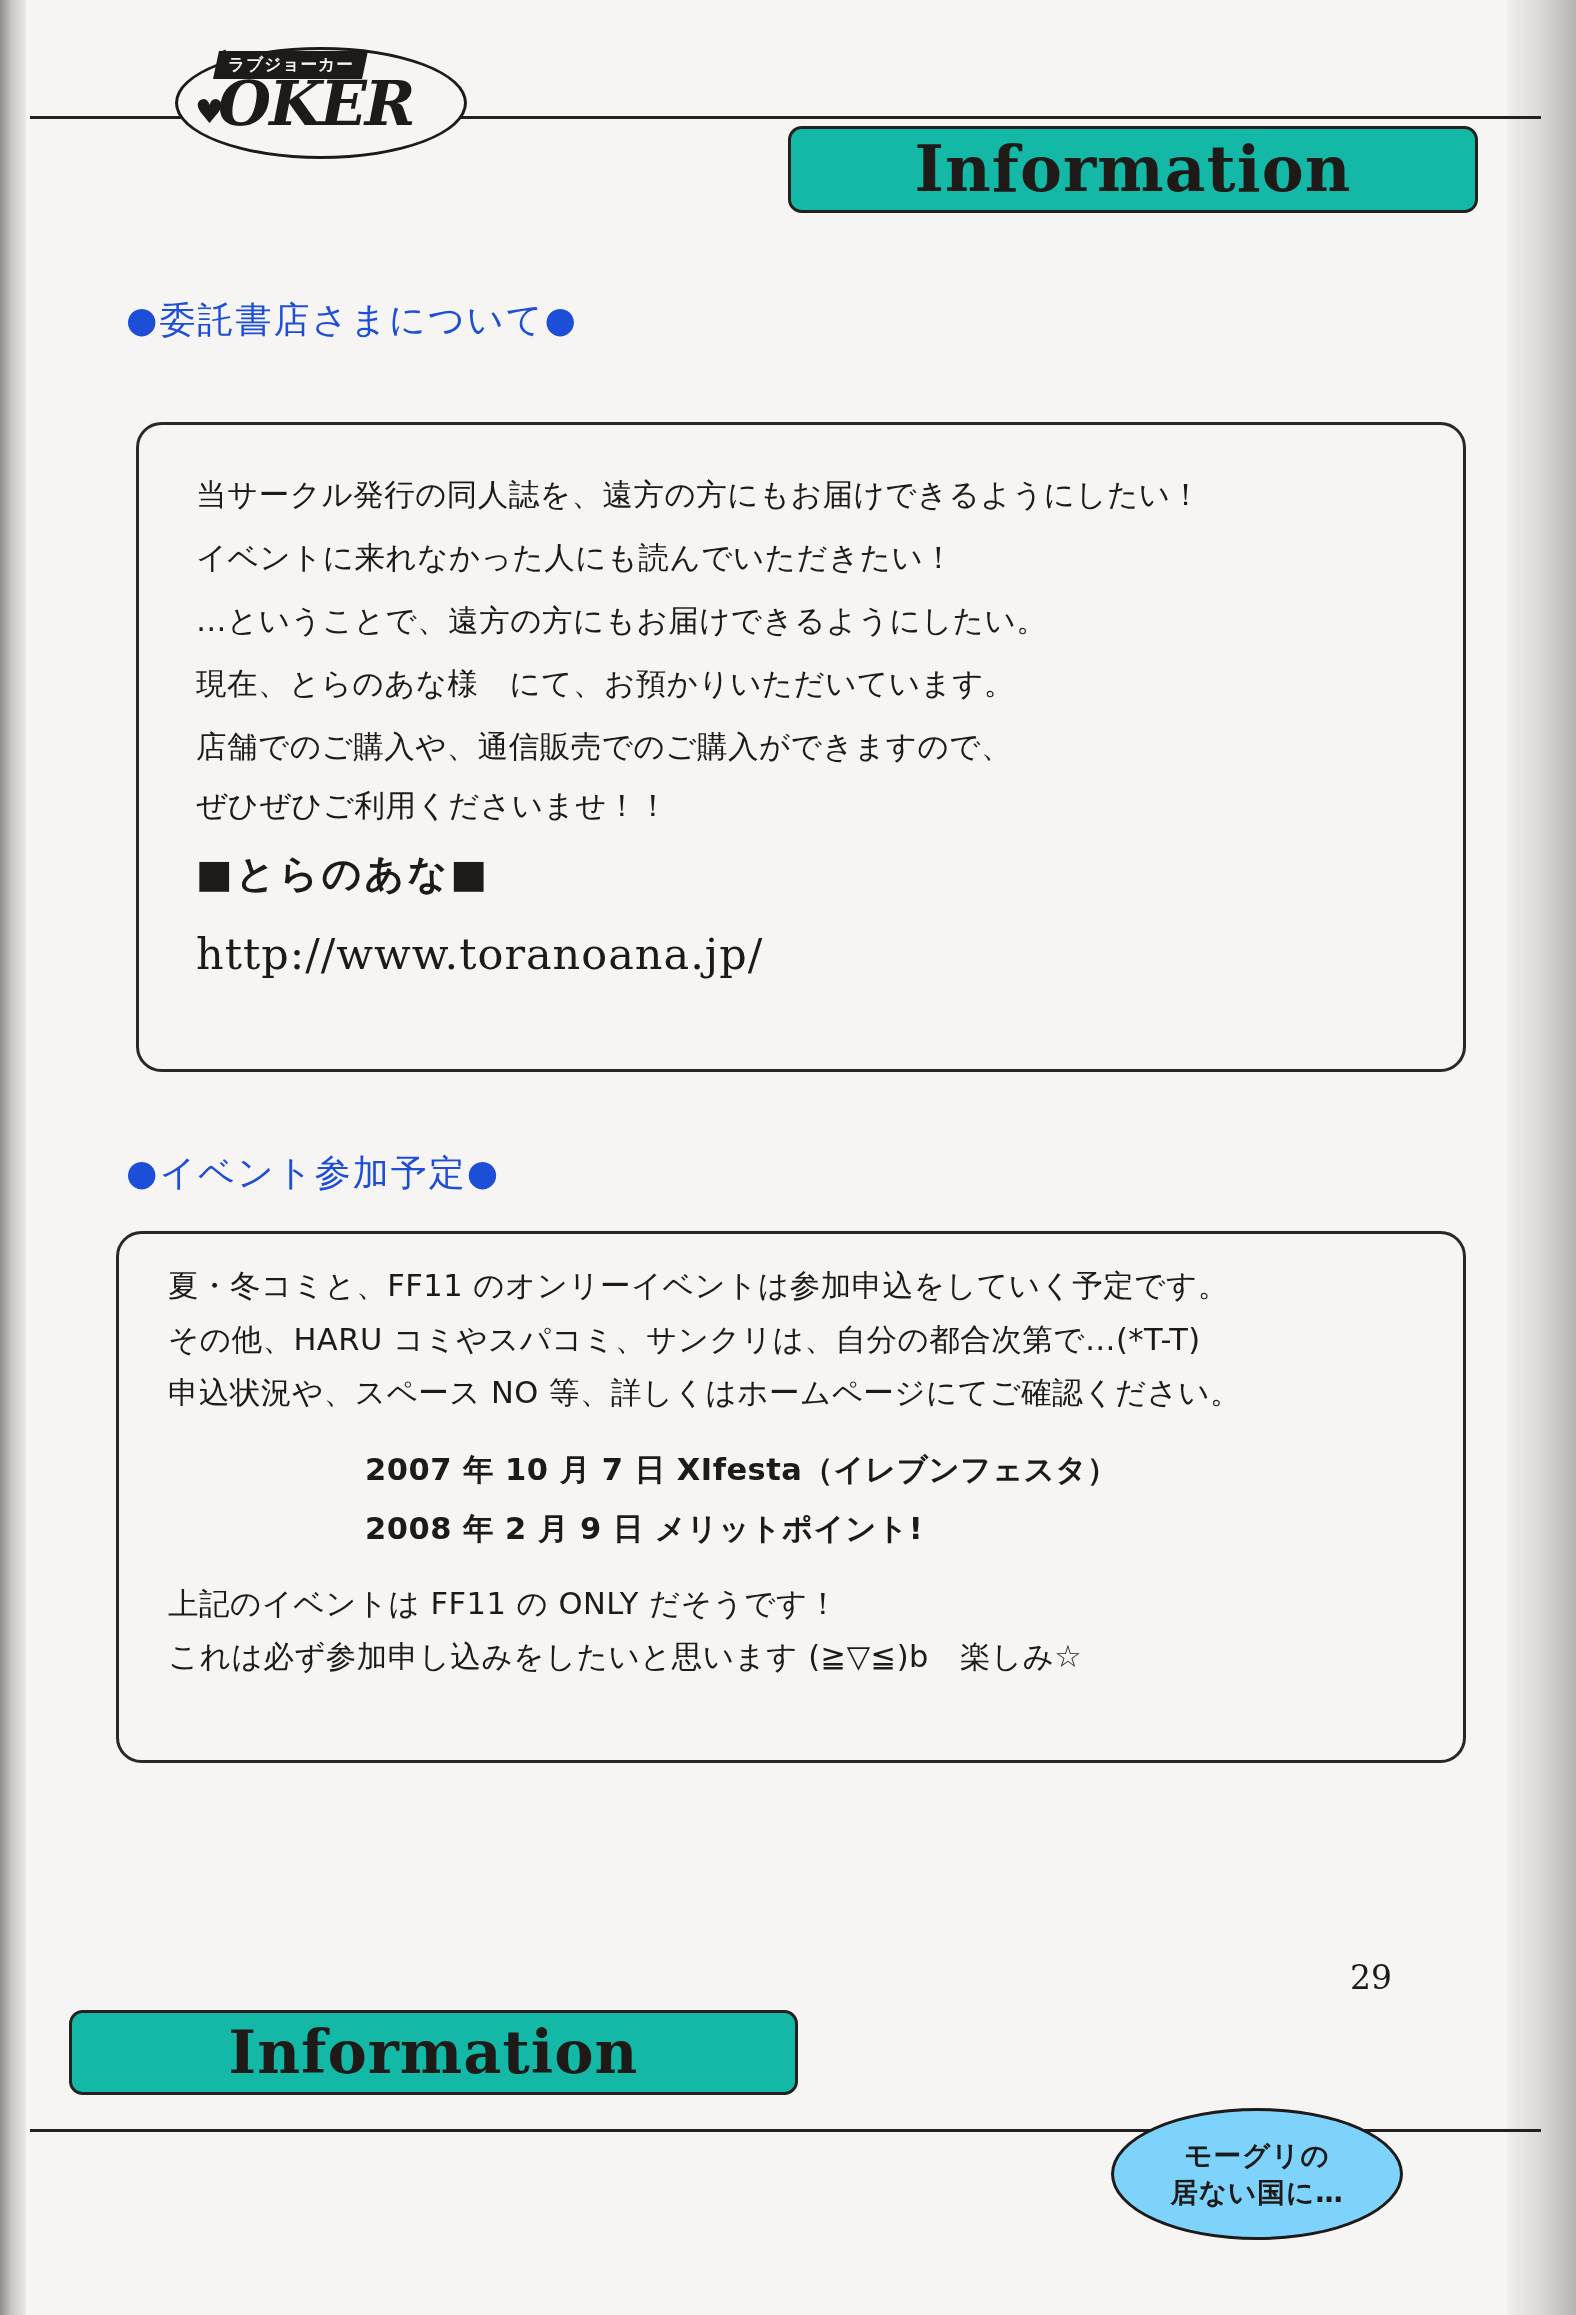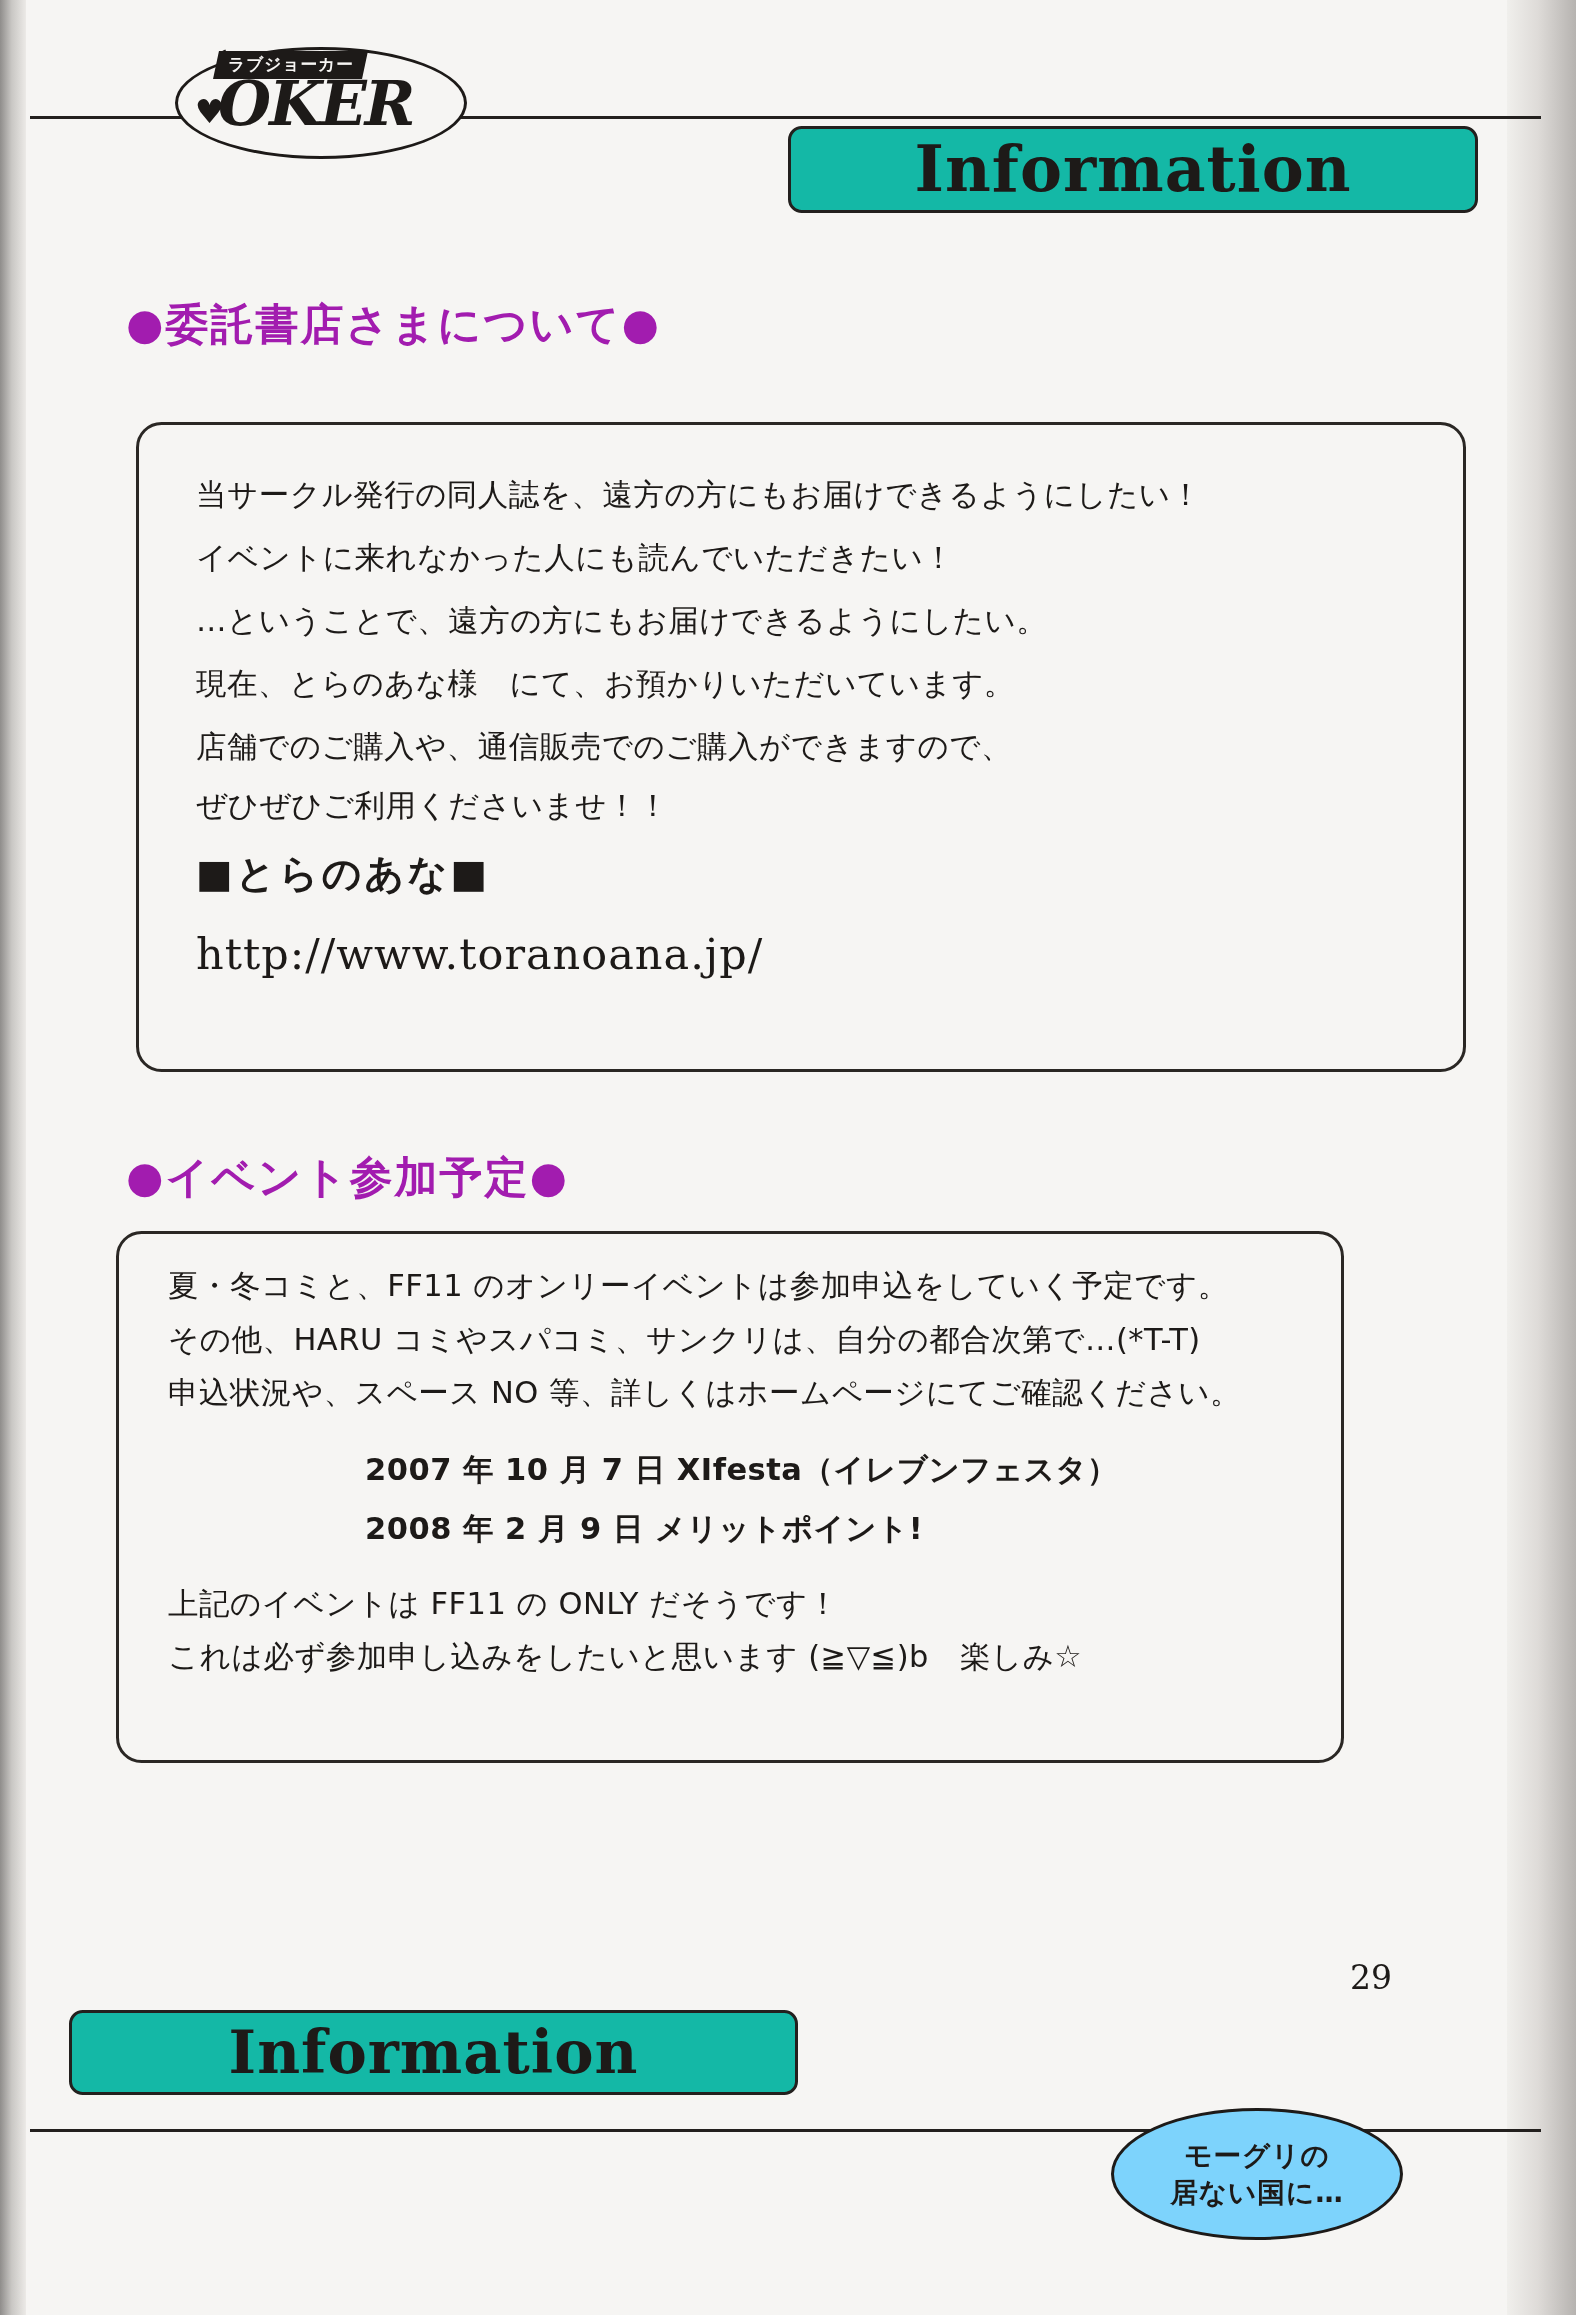--- a/index.html
+++ b/index.html
@@ -141,39 +141,39 @@
     color: #1d1a18;
     line-height: 1;
     white-space: nowrap;
   }
   .info-banner.bottomleft .txt { font-size: 59px; }
 
   
   .section-heading {
     position: absolute;
     font-family: "DejaVu Sans", sans-serif;
-    font-weight: bold;
-    font-size: 43px;
-    color: #a21caf;
+    font-weight: normal;
+    font-size: 36px;
+    color: #1d4ed8;
     letter-spacing: 2px;
     white-space: nowrap;
   }
   .section-heading.one { left: 126px; top: 296px; }
   .section-heading.two { left: 126px; top: 1149px; }
 
   
   .box {
     position: absolute;
     box-sizing: border-box;
     border: 3.9px solid #2a2724;
     border-radius: 25.6px;
     background: #f6f5f3;
   }
   .box.one { left: 136px; top: 422px; width: 1330px; height: 650px; }
-  .box.two { left: 116px; top: 1231px; width: 1228px; height: 532px; }
+  .box.two { left: 116px; top: 1231px; width: 1350px; height: 532px; }
 
   .body-text {
     position: absolute;
     color: #1d1a18;
     font-size: 30.5px;
     line-height: 1.0;
     letter-spacing: 0.5px;
     white-space: nowrap;
   }
   .box.one .body-text { left: 57px; }

